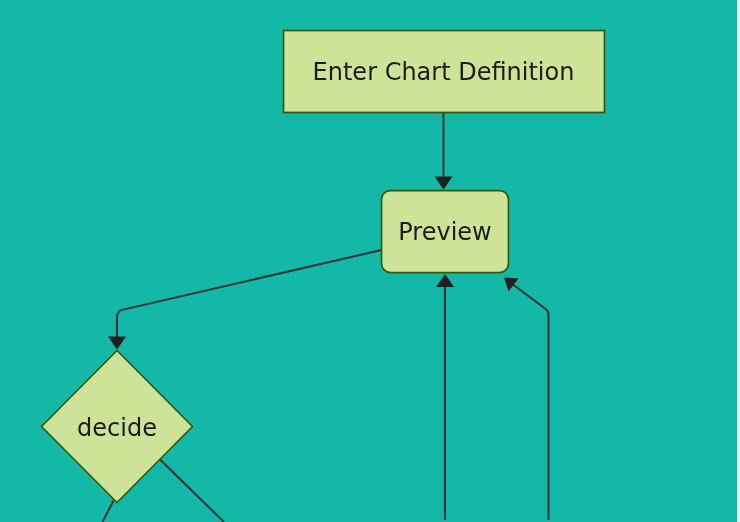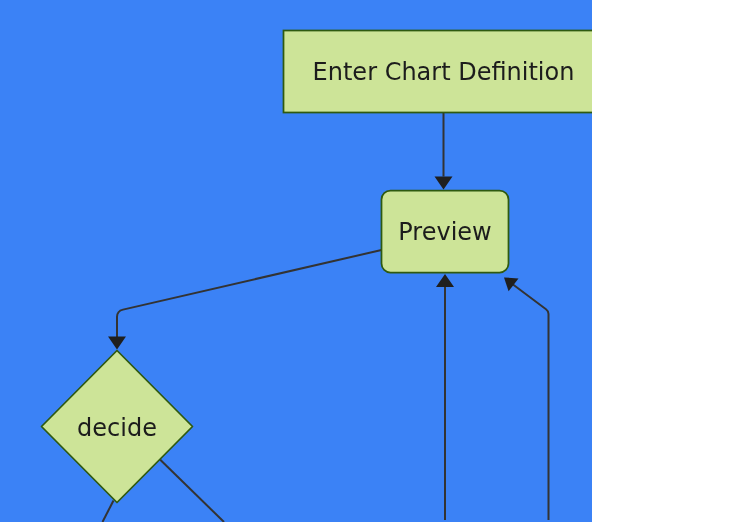--- a/index.html
+++ b/index.html
@@ -2,23 +2,23 @@
 <html><head>
 <meta charset="utf-8">
 <style>
   html, body {
     margin: 0;
     padding: 0;
     background: #ffffff;
   }
   .stage {
     position: relative;
-    width: 592px;
+    width: 737px;
     height: 522px;
-    background: #3b82f6;
+    background: #14b8a6;
     overflow: hidden;
   }
   .flowchart-svg {
     display: block;
   }
   .node-label {
     font-family: "DejaVu Sans", "Liberation Sans", sans-serif;
     font-size: 24px;
   }
   .edge-path {

